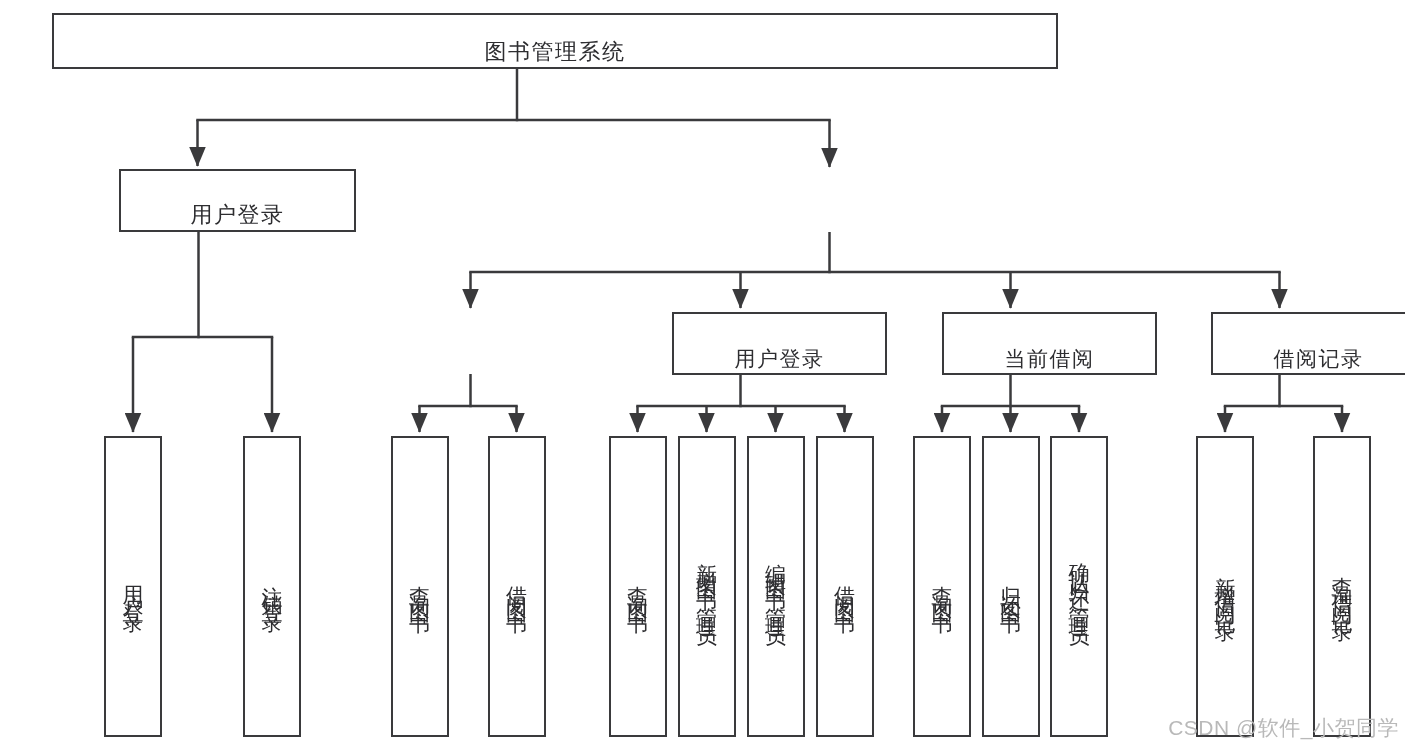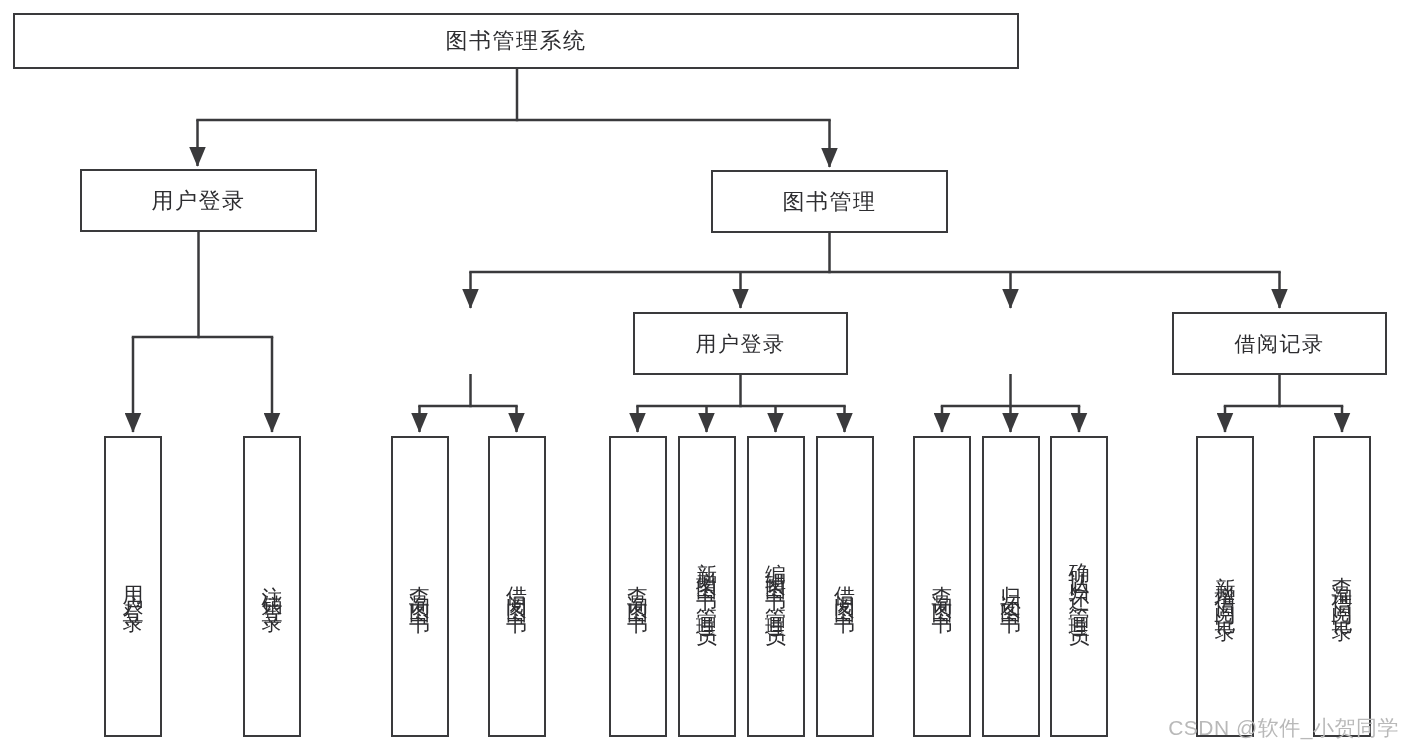--- a/index.html
+++ b/index.html
@@ -18,25 +18,26 @@
     left: 0; top: 0;
     width: 1405px; height: 747px;
     pointer-events: none;
   }
   .connectors line { stroke: #3a3a3c; stroke-width: 2.5; }
   .node {
     position: absolute;
     border: 2.5px solid #3a3a3c;
     background: #ffffff;
     display: flex;
-    align-items: center;
+    align-items: flex-end;
     justify-content: center;
     font-size: 22px;
     letter-spacing: 1.5px;
     white-space: nowrap;
+    margin-left: 39px;
   }
   .root { left: 13px; top: 13px; width: 1006px; height: 56px; }
   .l2   { top: 169px; width: 237px; height: 63px; }
   .l2.b { top: 170px; }
   .l3   { top: 312px; width: 215px; height: 63px; font-size: 21px; }
   .leaf {
     position: absolute;
     top: 436px;
     width: 58px;
     height: 301px;
@@ -117,26 +118,26 @@
     <line x1="1342" y1="406" x2="1342" y2="432" marker-end="url(#arw)"></line>
   </svg>
 
   <div class="node root">
     <span>图书管理系统</span>
   </div>
 
   <div class="node l2" style="left:80px">
     <span>用户登录</span>
   </div>
-  <div class="node l2 b" style="left:711px">
-    <span>图书管理</span>
-  </div>
 
   <div class="node l3" style="left:633px">
     <span>用户登录</span>
+  </div>
+  <div class="node l3" style="left:903px">
+    <span>当前借阅</span>
   </div>
   <div class="node l3" style="left:1172px">
     <span>借阅记录</span>
   </div>
 
   <div class="leaf" style="left:104px">
     <span class="vtext">用户登录</span>
   </div>
   <div class="leaf" style="left:243px">
     <span class="vtext">注销登录</span>

